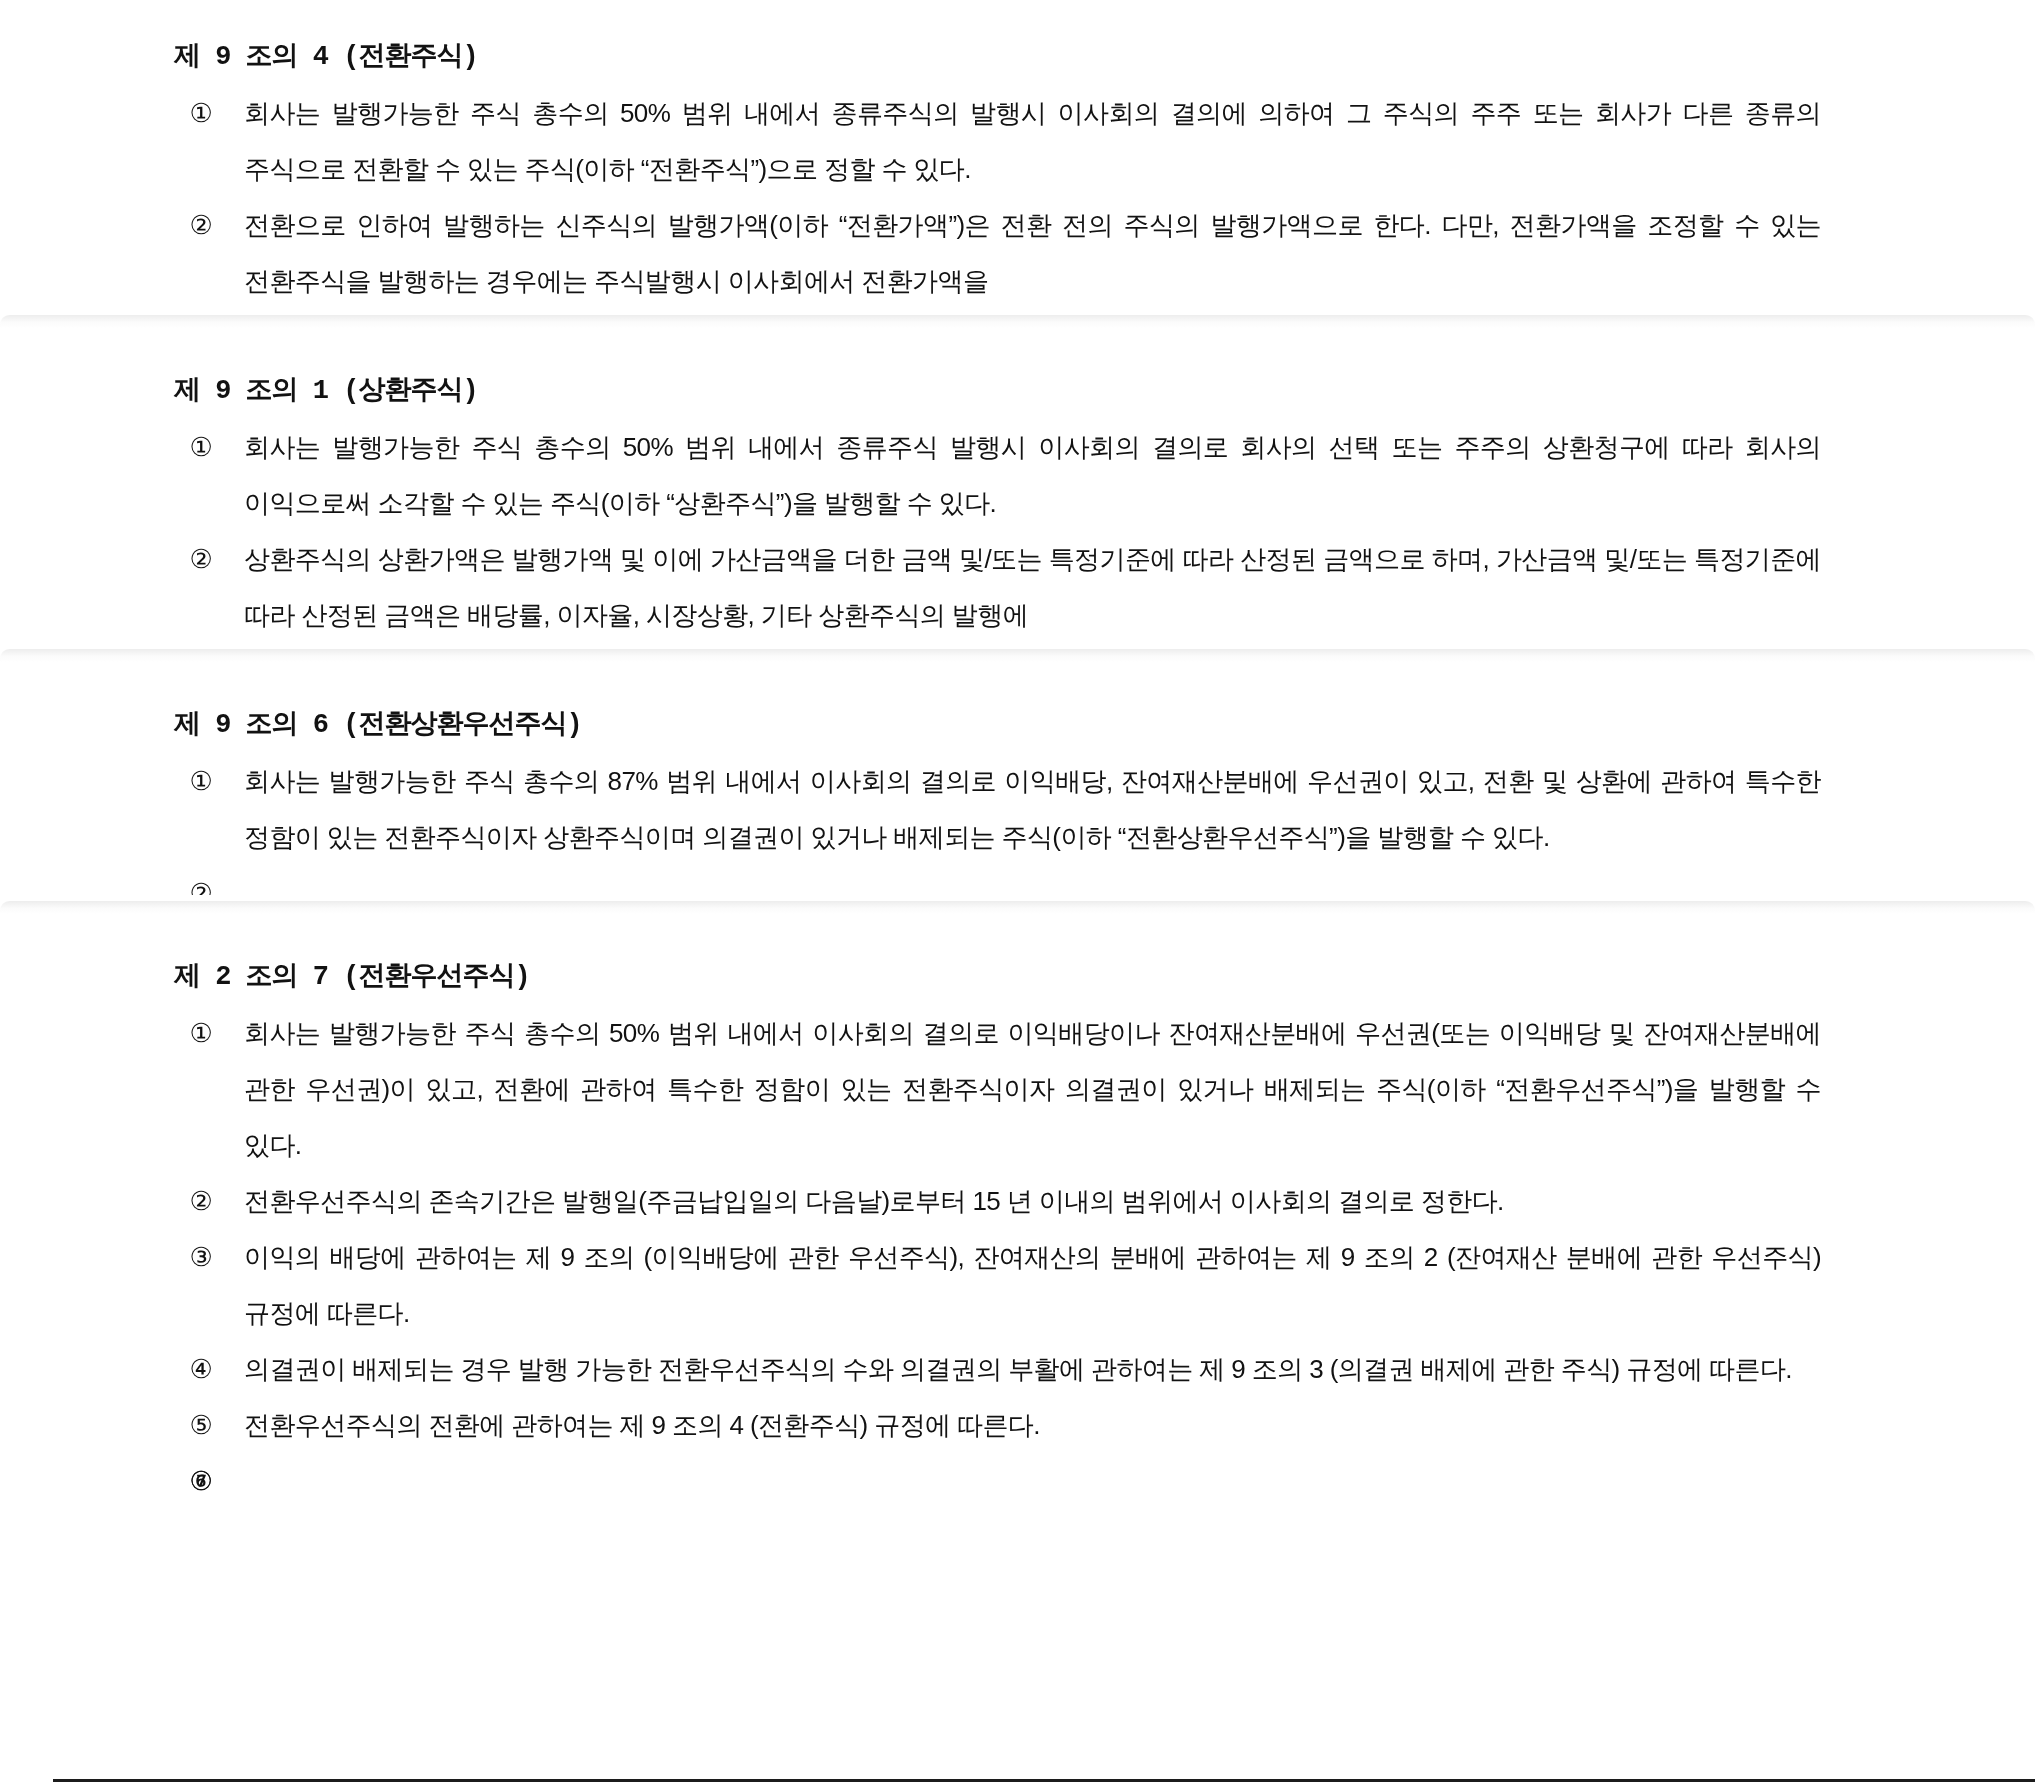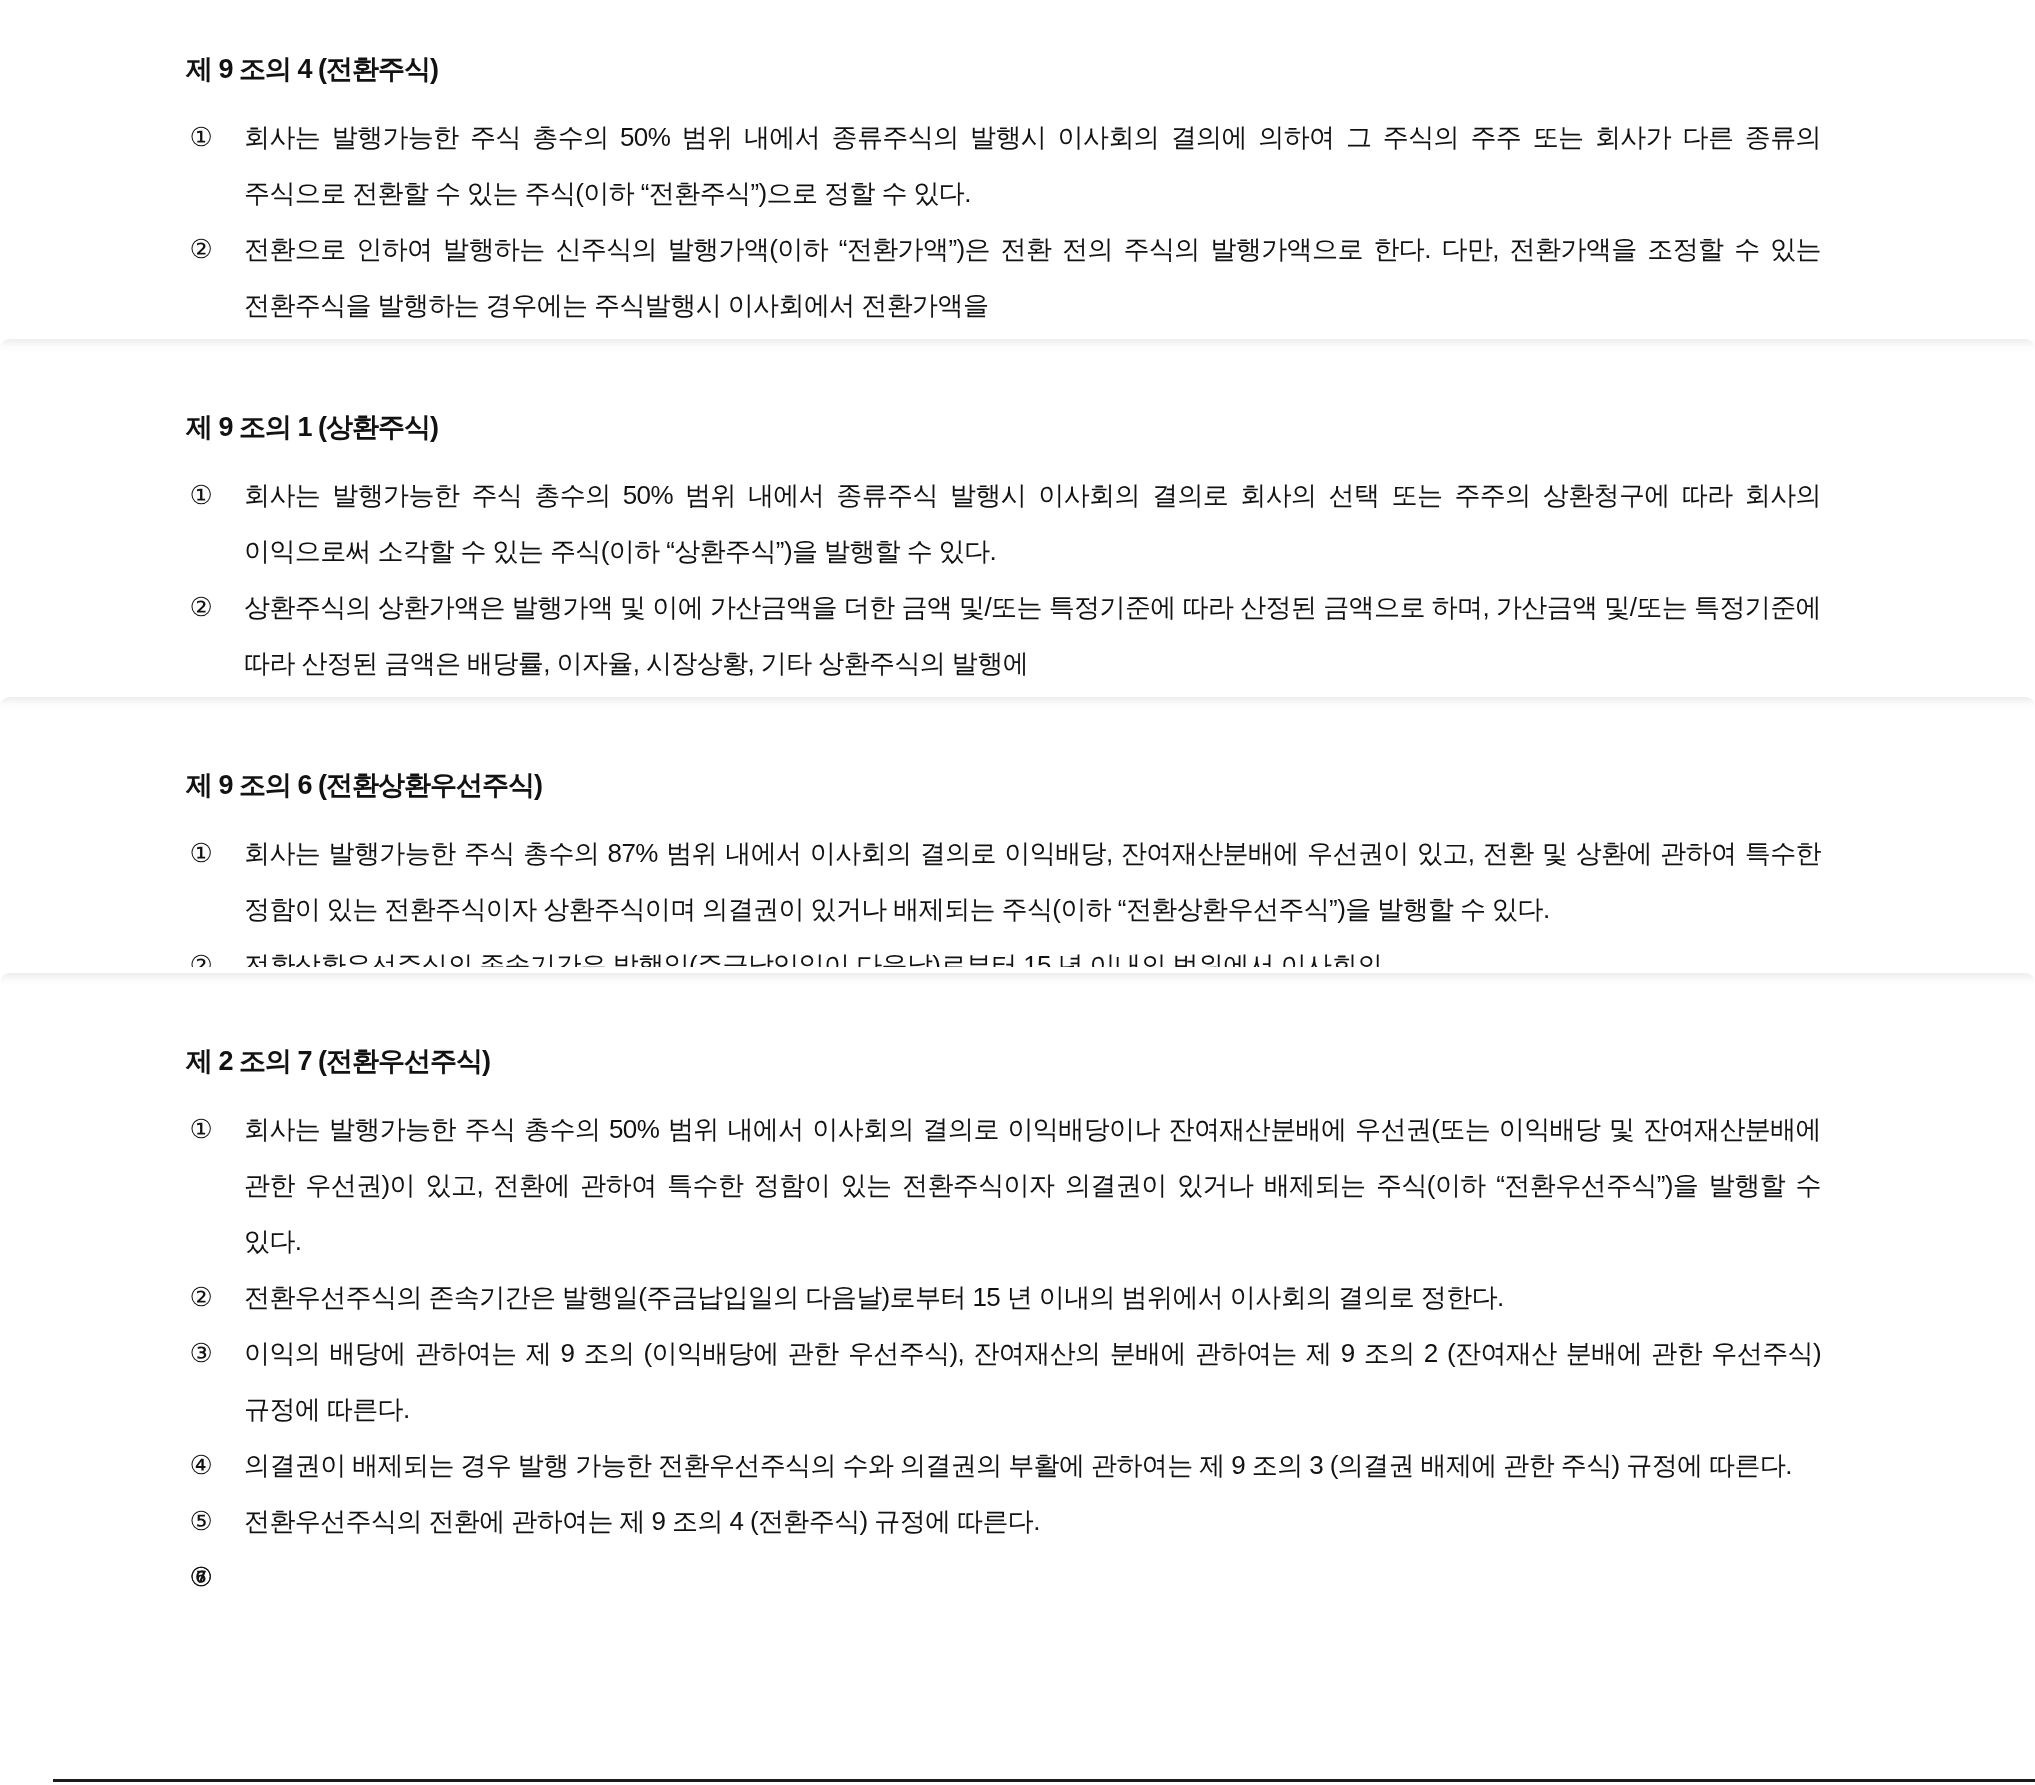--- a/index.html
+++ b/index.html
@@ -16,26 +16,27 @@
     overflow: hidden;
     background: #ffffff;
     box-sizing: border-box;
     padding-top: 29px;
   }
   .section {
     margin-left: 174px;
     margin-right: 214px;
   }
   .section-heading {
-    margin: 12px;
+    margin: 0;
     font-size: 27px;
     font-weight: 700;
     line-height: 56px;
     letter-spacing: -1px;
     white-space: nowrap;
+    font-family: Liberation Mono, monospace;
   }
   .article-item {
     position: relative;
     padding-left: 70px;
     font-size: 26px;
     line-height: 56px;
     letter-spacing: -0.6px;
     text-align: justify;
     word-break: keep-all;
   }
@@ -98,21 +99,21 @@
         <div class="article-item"><span class="item-marker">②</span><span>상환주식의 상환가액은 발행가액 및 이에 가산금액을 더한 금액 및/또는 특정기준에 따라 산정된 금액으로 하며, 가산금액 및/또는 특정기준에 따라 산정된 금액은 배당률, 이자율, 시장상황, 기타 상환주식의 발행에</span></div>
       </div>
   </section>
 
   <div class="page-seam"></div>
 
   <section class="section">
     <h2 class="section-heading">제 9 조의 6 (전환상환우선주식)</h2>
     <div class="items">
         <div class="article-item"><span class="item-marker">①</span><span>회사는 발행가능한 주식 총수의 87% 범위 내에서 이사회의 결의로 이익배당, 잔여재산분배에 우선권이 있고, 전환 및 상환에 관하여 특수한 정함이 있는 전환주식이자 상환주식이며 의결권이 있거나 배제되는 주식(이하 “전환상환우선주식”)을 발행할 수 있다.</span></div>
-        <div class="article-item clipped"><span class="item-marker">②</span><span>전환상환우선주식의 존속기간은 발행일(주금납입일이 다음날)로부터 15 년 이내의 범위에서 이사회의</span></div>
+        <div class="article-item clipped"><span class="item-marker">②</span></div>
       </div>
   </section>
 
   <div class="page-seam"></div>
 
   <section class="section">
     <h2 class="section-heading">제 2 조의 7 (전환우선주식)</h2>
     <div class="items">
         <div class="article-item"><span class="item-marker">①</span><span>회사는 발행가능한 주식 총수의 50% 범위 내에서 이사회의 결의로 이익배당이나 잔여재산분배에 우선권(또는 이익배당 및 잔여재산분배에 관한 우선권)이 있고, 전환에 관하여 특수한 정함이 있는 전환주식이자 의결권이 있거나 배제되는 주식(이하 “전환우선주식”)을 발행할 수 있다.</span></div>
         <div class="article-item"><span class="item-marker">②</span><span>전환우선주식의 존속기간은 발행일(주금납입일의 다음날)로부터 15 년 이내의 범위에서 이사회의 결의로 정한다.</span></div>

